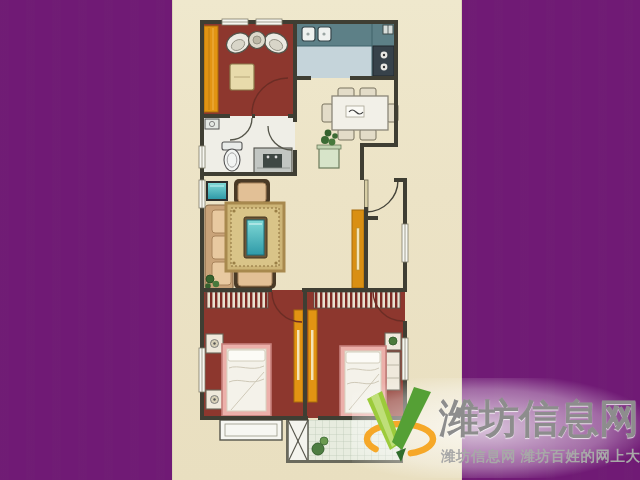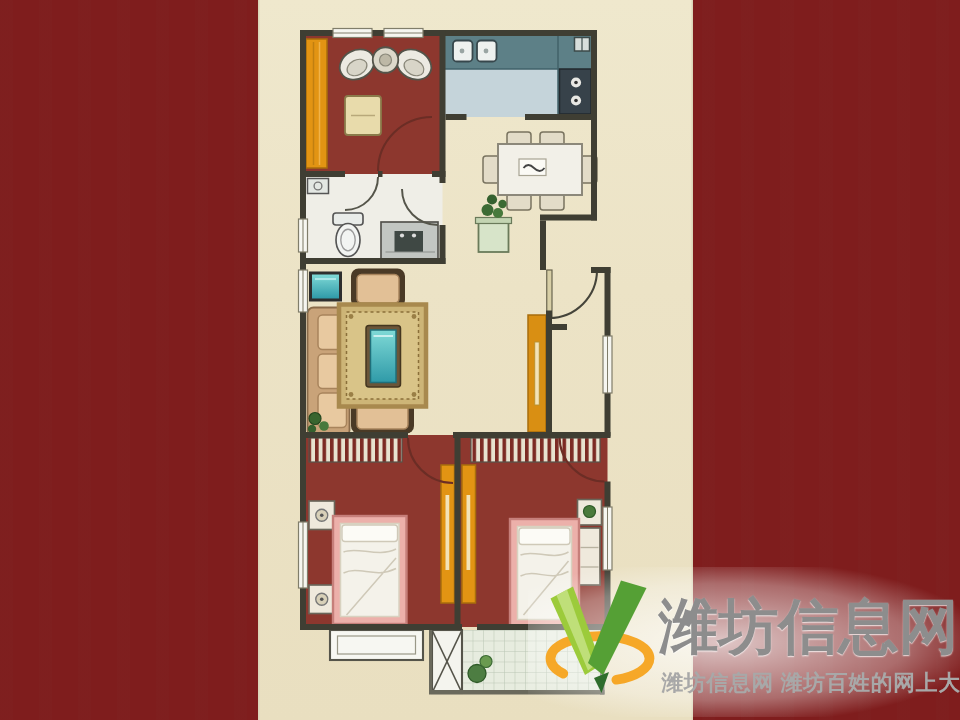--- a/index.html
+++ b/index.html
@@ -1,18 +1,18 @@
 <!DOCTYPE html>
 <html><head>
 <meta charset="utf-8">
 <style>
   html,body{margin:0;padding:0;background:#e9e9e6;}
   #canvas{
     position:relative;width:640px;height:480px;overflow:hidden;
-    background:#7f1d1d;
+    background:#701a75;
     font-family:"Liberation Sans","DejaVu Sans",sans-serif;
   }
   
   #canvas::before{
     content:"";position:absolute;inset:0;pointer-events:none;
     background:repeating-linear-gradient(90deg,rgba(120,120,110,.025) 0 9px,rgba(255,255,255,0) 9px 26px);
   }
   #paper{
     position:absolute;left:172px;top:0;width:290px;height:480px;
     background:linear-gradient(180deg,#efe8cd 0%,#ece3c6 40%,#e9dfc0 100%);

